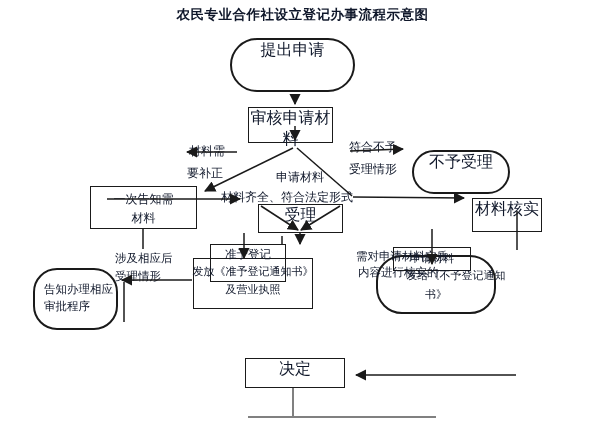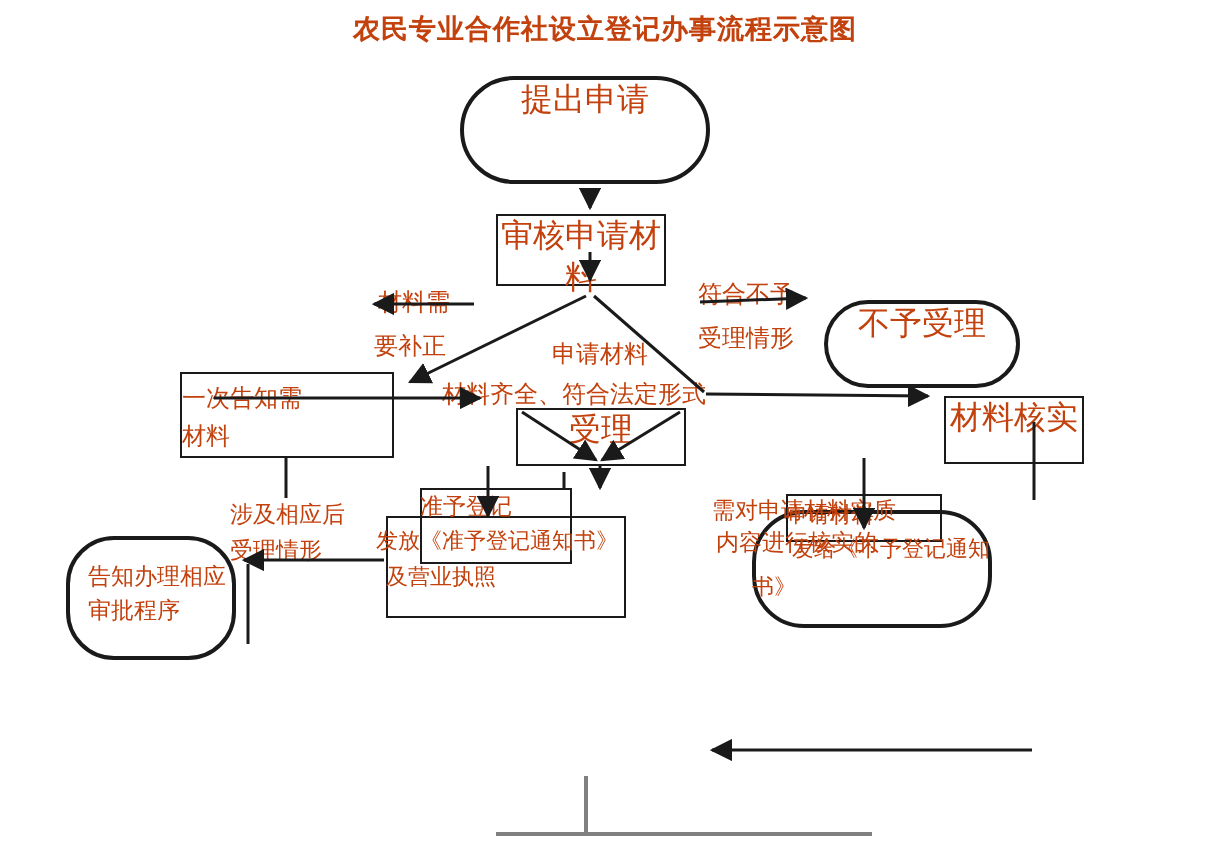--- a/index.html
+++ b/index.html
@@ -1,24 +1,24 @@
 <!DOCTYPE html>
 <html><head>
 <meta charset="utf-8">
 <style>
   html,body{margin:0;padding:0;background:#fff;}
   #stage{position:relative;width:605px;height:421px;background:#fff;overflow:hidden;
-         font-family:"Liberation Serif","DejaVu Serif",serif;color:#c2410c;}
+         font-family:"Liberation Serif","DejaVu Serif",serif;color:#0f172a;}
   .box{position:absolute;border:1.3px solid #1a1a1a;background:transparent;box-sizing:border-box;}
   .stadium{position:absolute;border:2.4px solid #1a1a1a;background:transparent;box-sizing:border-box;}
   .ctr{display:flex;align-items:flex-start;justify-content:center;text-align:center;}
   .txt{position:absolute;font-size:12px;line-height:14px;white-space:nowrap;}
   .small{font-size:11.5px;}
   .tiny{font-size:11px;}
-  .center{}
+  .center{text-align:center;}
   #title{position:absolute;top:6px;left:0;width:100%;text-align:center;
          font-weight:bold;font-size:13.5px;letter-spacing:0.5px;}
   svg.overlay{position:absolute;left:0;top:0;pointer-events:none;}
   svg .ln{stroke:#1a1a1a;stroke-width:1.5;fill:none;}
   svg .gln{stroke:#808080;stroke-width:2;fill:none;}
 </style>
 </head>
 <body>
 
 <div id="stage">
@@ -64,20 +64,23 @@
   <div class="box ctr" style="left:472px;top:198px;width:70px;height:34px;">
     <span>材料核实</span>
   </div>
 
   <div class="stadium" style="left:376px;top:255px;width:120px;height:59px;border-radius:26px;"></div>
   <div class="box" style="left:393px;top:247px;width:78px;height:24px;"></div>
   <div class="txt center" style="left:393px;top:251px;width:78px;font-size:11px;">申请材料</div>
   <div class="txt center" style="left:396px;top:268px;width:120px;font-size:11px;">发给《不予登记通知</div>
   <div class="txt center" style="left:376px;top:287px;width:120px;font-size:11px;">书》</div>
 
+  <div class="box ctr" style="left:245px;top:358px;width:100px;height:30px;border-width:1.5px;">
+    <span>决定</span>
+  </div>
 
   <div class="txt" style="left:189px;top:144px;">材料需</div>
   <div class="txt" style="left:187px;top:166px;">要补正</div>
 
   <div class="txt" style="left:349px;top:140px;">符合不予</div>
   <div class="txt" style="left:349px;top:162px;">受理情形</div>
 
   <div class="txt" style="left:276px;top:170px;">申请材料</div>
 
   <div class="txt" style="left:221px;top:190px;">材料齐全、符合法定形式</div>

